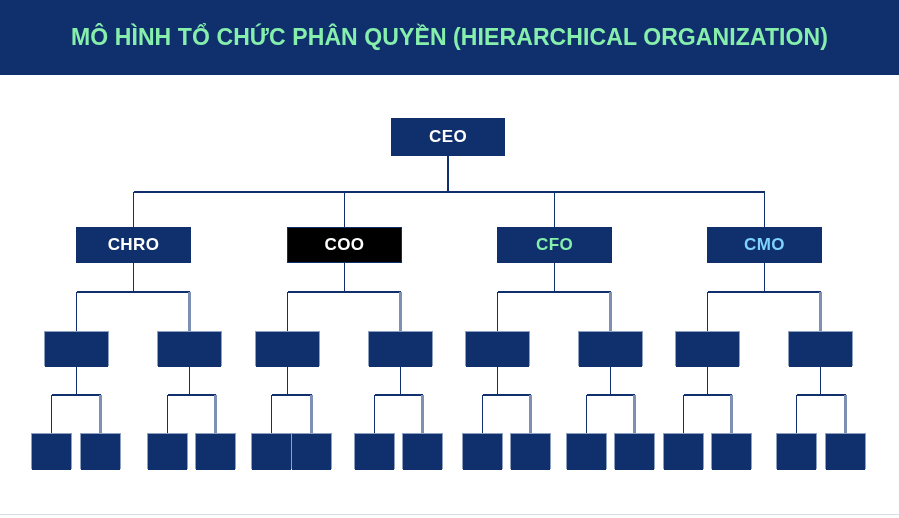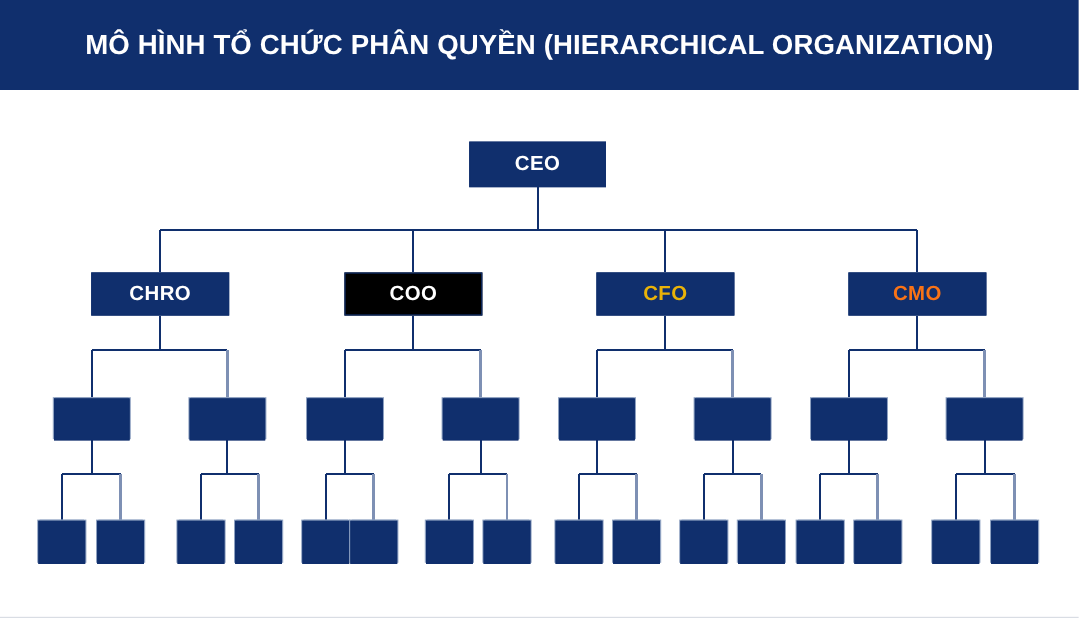--- a/index.html
+++ b/index.html
@@ -30,21 +30,21 @@
     background: #102f6d;
   }
   #chart-title {
     position: absolute;
     left: 0;
     top: 0;
     width: 899px;
     height: 75px;
     line-height: 75px;
     text-align: center;
-    color: #ffffff;
+    color: #86efac;
     font-size: 23px;
     font-weight: bold;
     letter-spacing: 0.1px;
     white-space: nowrap;
   }
 
   
   #chart-canvas {
     position: absolute;
     left: 0;
@@ -162,24 +162,24 @@
     <div id="node-layer">
         <div class="node level-1" style="left: 391px; top: 43px; width: 114px; height: 38px; background: rgb(16, 47, 109); color: rgb(255, 255, 255);">
           <span>CEO</span>
         </div>
         <div class="node level-2" style="left: 76px; top: 152px; width: 115px; height: 36px; background: rgb(16, 47, 109); color: rgb(255, 255, 255); align-items: center;">
           <span>CHRO</span>
         </div>
         <div class="node level-2" style="left: 287px; top: 152px; width: 115px; height: 36px; background: #000000; color: rgb(255, 255, 255);">
           <span>COO</span>
         </div>
-        <div class="node level-2" style="left: 497px; top: 152px; width: 115px; height: 36px; background: rgb(16, 47, 109); color: #eab308;">
+        <div class="node level-2" style="left: 497px; top: 152px; width: 115px; height: 36px; background: rgb(16, 47, 109); color: #86efac;">
           <span>CFO</span>
         </div>
-        <div class="node level-2" style="left: 707px; top: 152px; width: 115px; height: 36px; background: rgb(16, 47, 109); color: #f97316;">
+        <div class="node level-2" style="left: 707px; top: 152px; width: 115px; height: 36px; background: rgb(16, 47, 109); color: #7dd3fc;">
           <span>CMO</span>
         </div>
         <div class="node level-3 shade" style="left: 45px; top: 257px; width: 63px; height: 35px; background: rgb(16, 47, 109); color: rgb(255, 255, 255);">
           <span></span>
         </div>
         <div class="node level-3 shade" style="left: 158px; top: 257px; width: 63px; height: 35px; background: rgb(16, 47, 109); color: rgb(255, 255, 255);">
           <span></span>
         </div>
         <div class="node level-3 shade" style="left: 256px; top: 257px; width: 63px; height: 35px; background: rgb(16, 47, 109); color: rgb(255, 255, 255);">
           <span></span>

